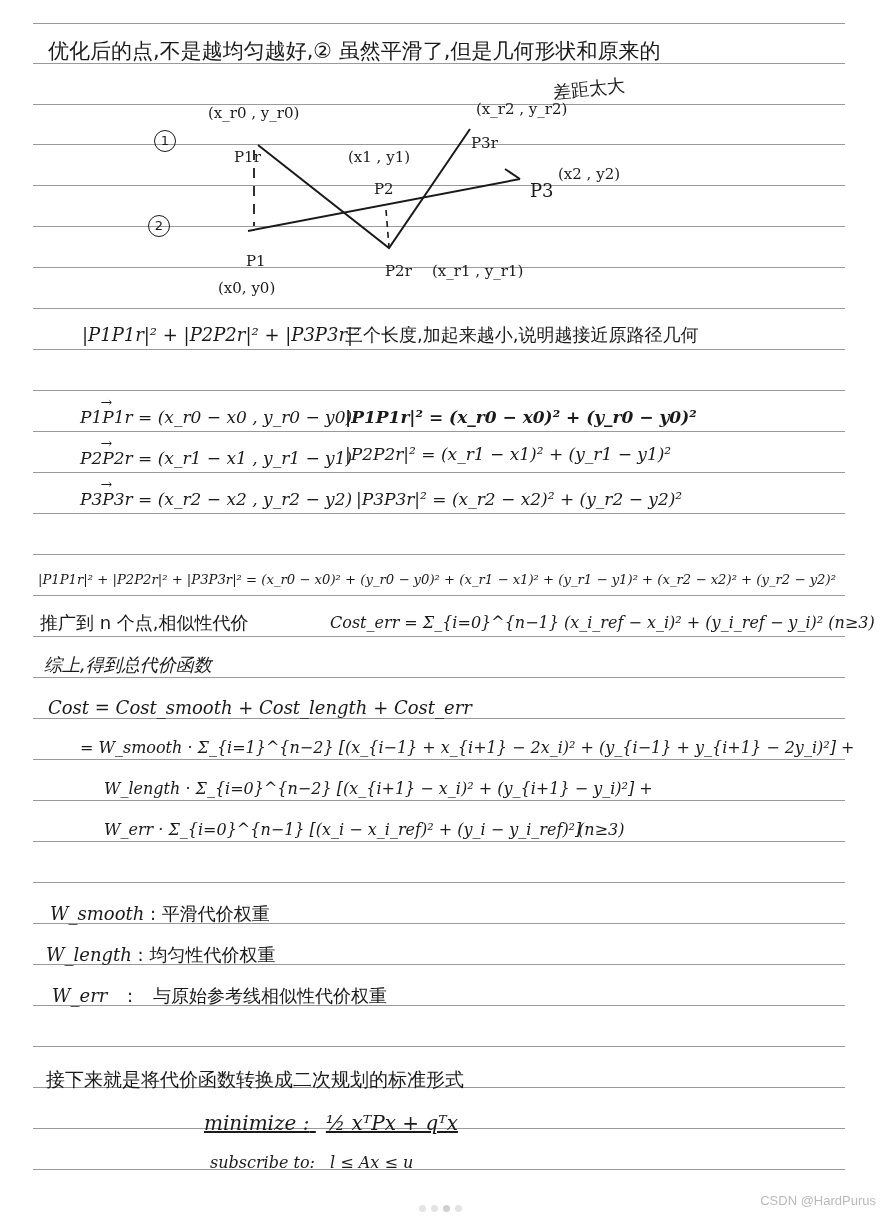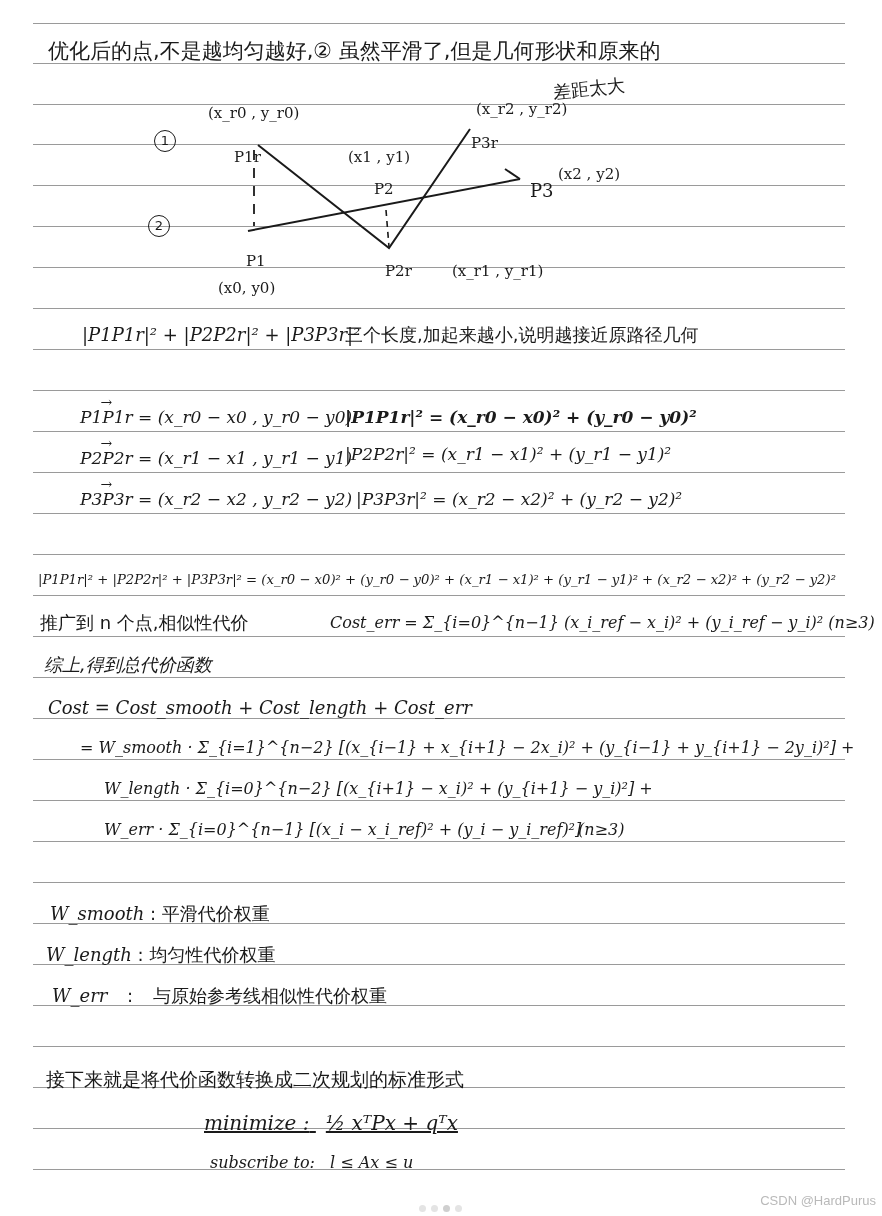--- a/index.html
+++ b/index.html
@@ -73,21 +73,21 @@
 <div class="circ" style="left:154px; top:130px;">1</div>
 <div class="circ" style="left:148px; top:215px;">2</div>
 
 <div class="lbl" style="left:208px; top:104px;">(x_r0 , y_r0)</div>
 <div class="lbl" style="left:234px; top:148px;">P1r</div>
 <div class="lbl" style="left:246px; top:252px;">P1</div>
 <div class="lbl" style="left:218px; top:279px;">(x0, y0)</div>
 <div class="lbl" style="left:348px; top:148px;">(x1 , y1)</div>
 <div class="lbl" style="left:374px; top:180px;">P2</div>
 <div class="lbl" style="left:385px; top:262px;">P2r</div>
-<div class="lbl" style="left:452px; top:262px;">(x_r1 , y_r1)</div>
+<div class="lbl" style="left:432px; top:262px;">(x_r1 , y_r1)</div>
 <div class="lbl" style="left:476px; top:100px;">(x_r2 , y_r2)</div>
 <div class="lbl" style="left:471px; top:134px;">P3r</div>
 <div class="lbl" style="left:530px; top:180px; font-size:18px;">P3</div>
 <div class="lbl" style="left:558px; top:165px;">(x2 , y2)</div>
 
 <div class="ln hand" style="left:82px; top:326px; font-size:18px;">|P1P1r|² + |P2P2r|² + |P3P3r|²</div>
 <div class="ln cjk" style="left:345px; top:326px; font-size:18px;">三个长度,加起来越小,说明越接近原路径几何</div>
 
 <div>
   <div class="ln hand" style="left:80px; top:409px; font-size:17px;">

